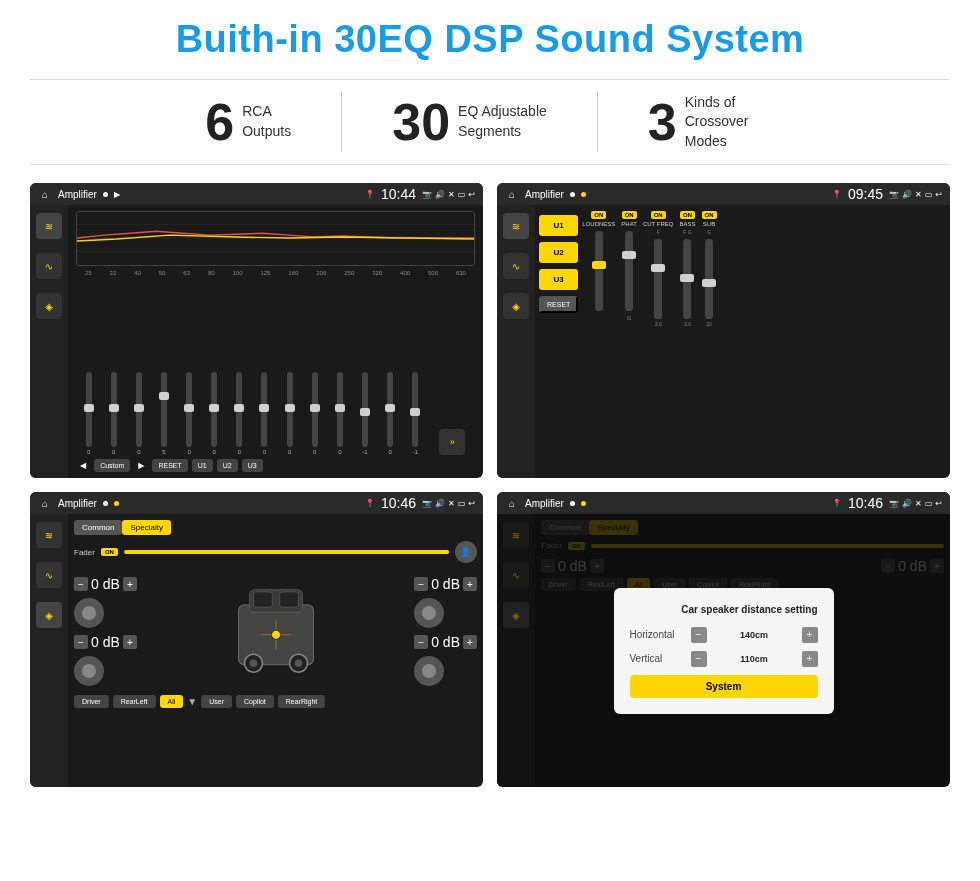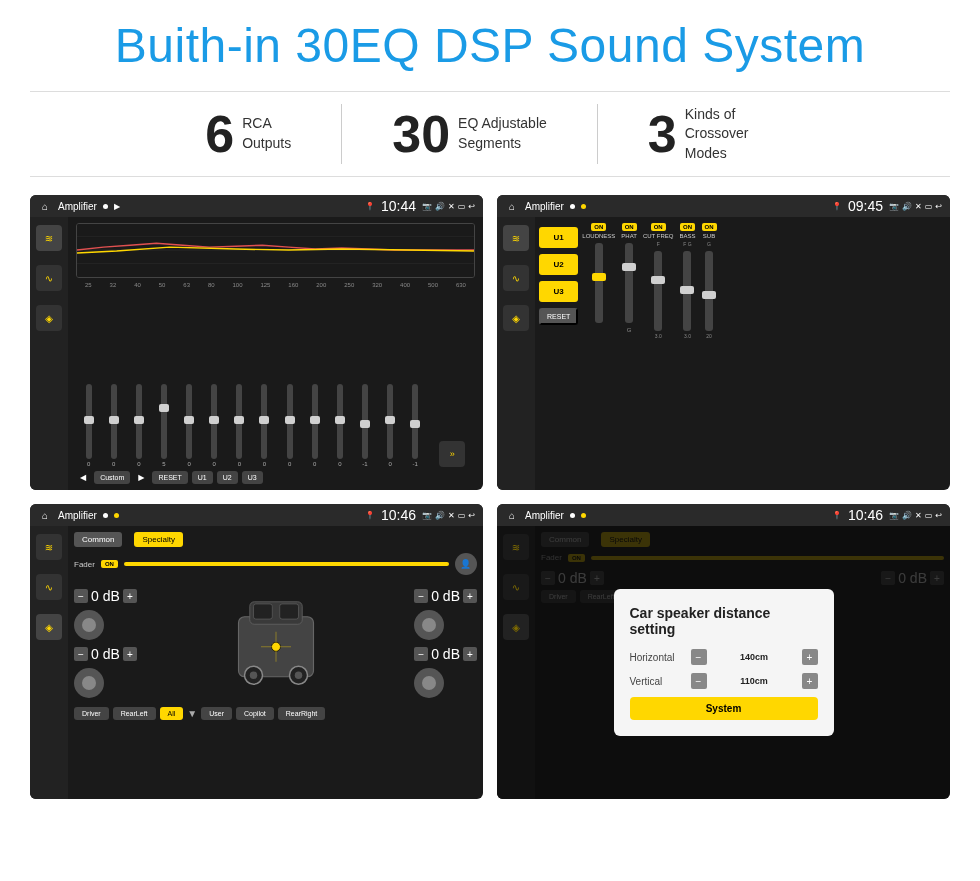--- a/index.html
+++ b/index.html
@@ -14,22 +14,22 @@
     .page-container {
       width: 980px;
       height: 881px;
       background: #fff;
       padding: 18px 30px;
     }
 
     
     .main-title {
       text-align: center;
-      font-size: 48px;
-      font-weight: 400;
+      font-size: 38px;
+      font-weight: 700;
       color: #1a9be6;
       margin-bottom: 18px;
       letter-spacing: 0.5px;
     }
 
     
     .stats-row {
       display: flex;
       align-items: center;
       justify-content: center;
@@ -313,21 +313,21 @@
       align-items: center;
       padding: 8px 4px;
       gap: 14px;
     }
     .spk-main {
       flex: 1;
       padding: 6px 6px;
     }
     .spk-tabs {
       display: flex;
-      gap: 12px;
+      gap: 0;
       margin-bottom: 6px;
     }
     .spk-tab {
       background: #555;
       color: #fff;
       font-size: 8px;
       padding: 3px 8px;
       border-radius: 3px;
     }
     .spk-tab.active {
@@ -402,24 +402,24 @@
       justify-content: center;
     }
     .dialog-box {
       background: #f5f5f5;
       border-radius: 6px;
       padding: 16px;
       width: 220px;
       z-index: 20;
     }
     .dialog-title {
-      font-size: 14px;
+      font-size: 10px;
       font-weight: 700;
       color: #222;
-      text-align: left;
+      text-align: right;
       margin-bottom: 12px;
     }
     .dialog-row {
       display: flex;
       align-items: center;
       margin-bottom: 8px;
       gap: 6px;
     }
     .dialog-label {
       font-size: 10px;

